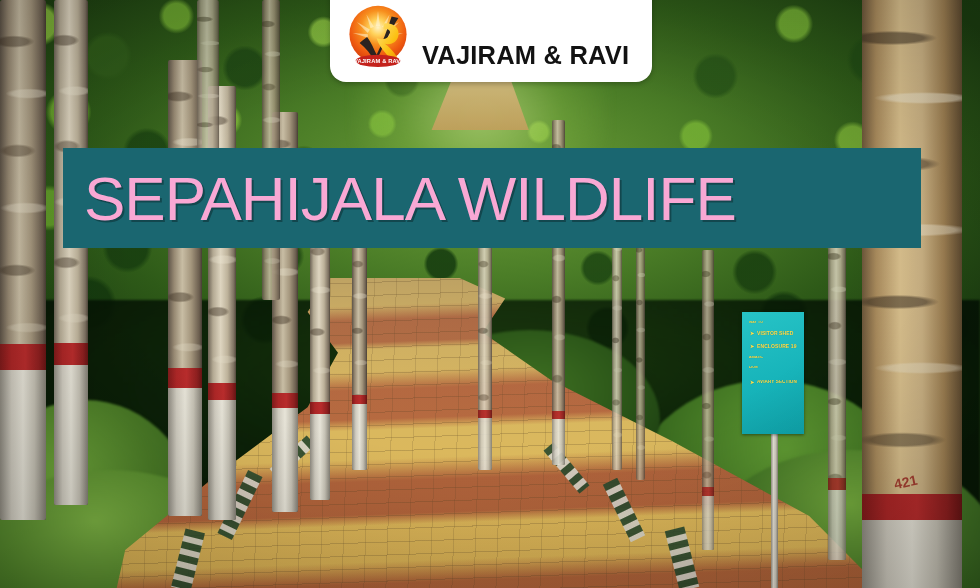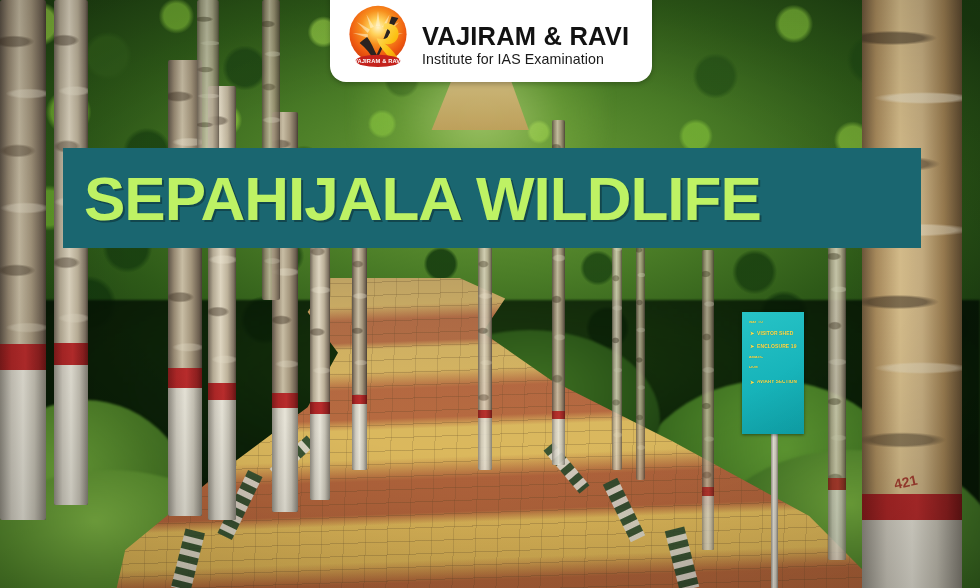--- a/index.html
+++ b/index.html
@@ -236,21 +236,21 @@
   .banner{position:absolute;display:flex;align-items:center;}
   .banner-teal{
     left:63px;top:148px;width:858px;height:100px;
     background:#1a6670;
   }
   .banner-brown{
     left:245px;top:237px;width:494px;height:71px;
     background:#3a2722;
   }
   .banner-text{
-    color:#bef264;font-weight:700;
+    color:#f9a8d4;font-weight:400;
     font-family:"Liberation Sans", sans-serif;
     text-shadow:2px 2px 0 rgba(0,0,0,.30);
     white-space:nowrap;
   }
   .t1{font-size:62px;letter-spacing:-1px;margin-left:21px;}
   .t2{font-size:58px;letter-spacing:-.5px;margin-left:31px;}
 </style>
 </head>
 <body>
 
@@ -427,21 +427,20 @@
           <path d="M87 44 L65 46 L65 51 Z"></path>
         </g>
         <path d="M70 20 C64 38 57 58 48 76 C44 68 40 58 34 50 C30 53 26 56 23 59 C32 66 40 76 46 88 C58 64 68 40 80 22 Z" fill="#2b2320"></path>
         <path d="M58 30 C72 28 82 36 80 48 C78 58 68 62 60 60 C68 66 76 74 80 84 C74 84 68 82 63 76 C56 68 50 60 48 52 C54 54 62 54 66 49 C70 44 68 37 58 38 Z" fill="url(#rg)"></path>
         <ellipse cx="50" cy="85" rx="33" ry="9" fill="#c4221c"></ellipse>
         <text x="50" y="88" text-anchor="middle" font-family="Liberation Sans, sans-serif" font-size="8.5" font-weight="700" fill="#ffffff" letter-spacing=".2">VAJIRAM &amp; RAVI</text>
       </svg>
     </div>
     <div class="logo-text">
       <div class="logo-title">VAJIRAM &amp; RAVI</div>
-      <div class="logo-sub">Institute for IAS Examination</div>
     </div>
   </div>
 
   <div class="banner banner-teal">
     <span class="banner-text t1">SEPAHIJALA WILDLIFE</span>
   </div>
 
 
 </div>
 

